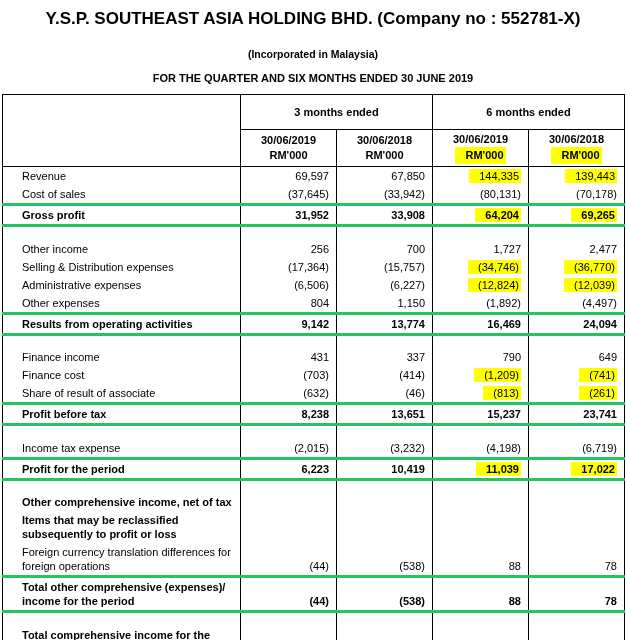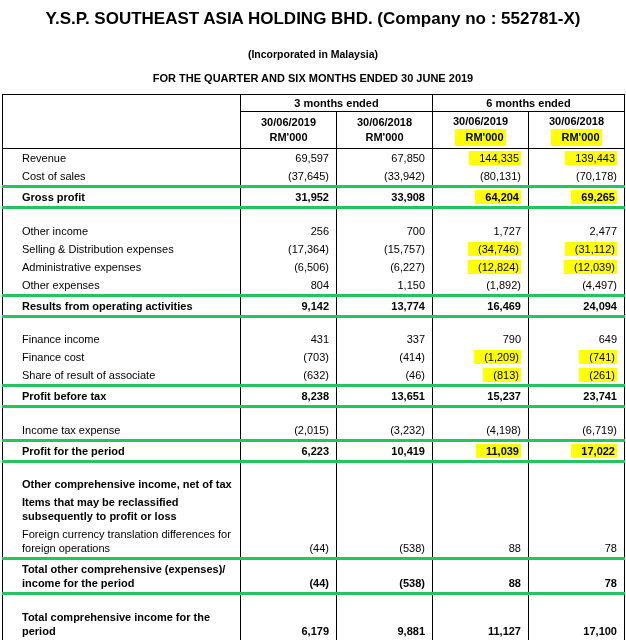--- a/index.html
+++ b/index.html
@@ -18,21 +18,21 @@
   table.stmt {
     border-collapse: collapse; table-layout: fixed;
     width: 622px; margin: 10px 0 0 2px;
     border: 1px solid #000;
   }
   .stmt th, .stmt td {
     border-left: 1px solid #000; border-right: 1px solid #000;
     font-size: 11px;
   }
   .grp-row th {
-    height: 17px; text-align: center; vertical-align: middle;
+    height: 35px; text-align: center; vertical-align: middle;
     font-weight: 700; border-bottom: 1px solid #000;
   }
   th.corner { border-bottom: 1px solid #000; }
   .dt-row th {
     height: 37px; text-align: center; vertical-align: middle;
     font-weight: 700; line-height: 15px; border-bottom: 1px solid #000;
     padding-bottom: 2px;
   }
   .stmt tbody td { vertical-align: bottom; padding: 2px 0; line-height: 14px; }
   .stmt tbody td.lbl { text-align: left; padding-left: 19px; padding-right: 8px; }
@@ -121,21 +121,21 @@
         <td class="val"><span>256</span></td>
         <td class="val"><span>700</span></td>
         <td class="val"><span>1,727</span></td>
         <td class="val"><span>2,477</span></td>
       </tr>
       <tr>
         <td class="lbl">Selling &amp; Distribution expenses</td>
         <td class="val"><span>(17,364)</span></td>
         <td class="val"><span>(15,757)</span></td>
         <td class="val"><span class="hl">(34,746)</span></td>
-        <td class="val"><span class="hl">(31,112)</span></td>
+        <td class="val"><span class="hl">(36,770)</span></td>
       </tr>
       <tr>
         <td class="lbl">Administrative expenses</td>
         <td class="val"><span>(6,506)</span></td>
         <td class="val"><span>(6,227)</span></td>
         <td class="val"><span class="hl">(12,824)</span></td>
         <td class="val"><span class="hl">(12,039)</span></td>
       </tr>
       <tr class="bb">
         <td class="lbl">Other expenses</td>

